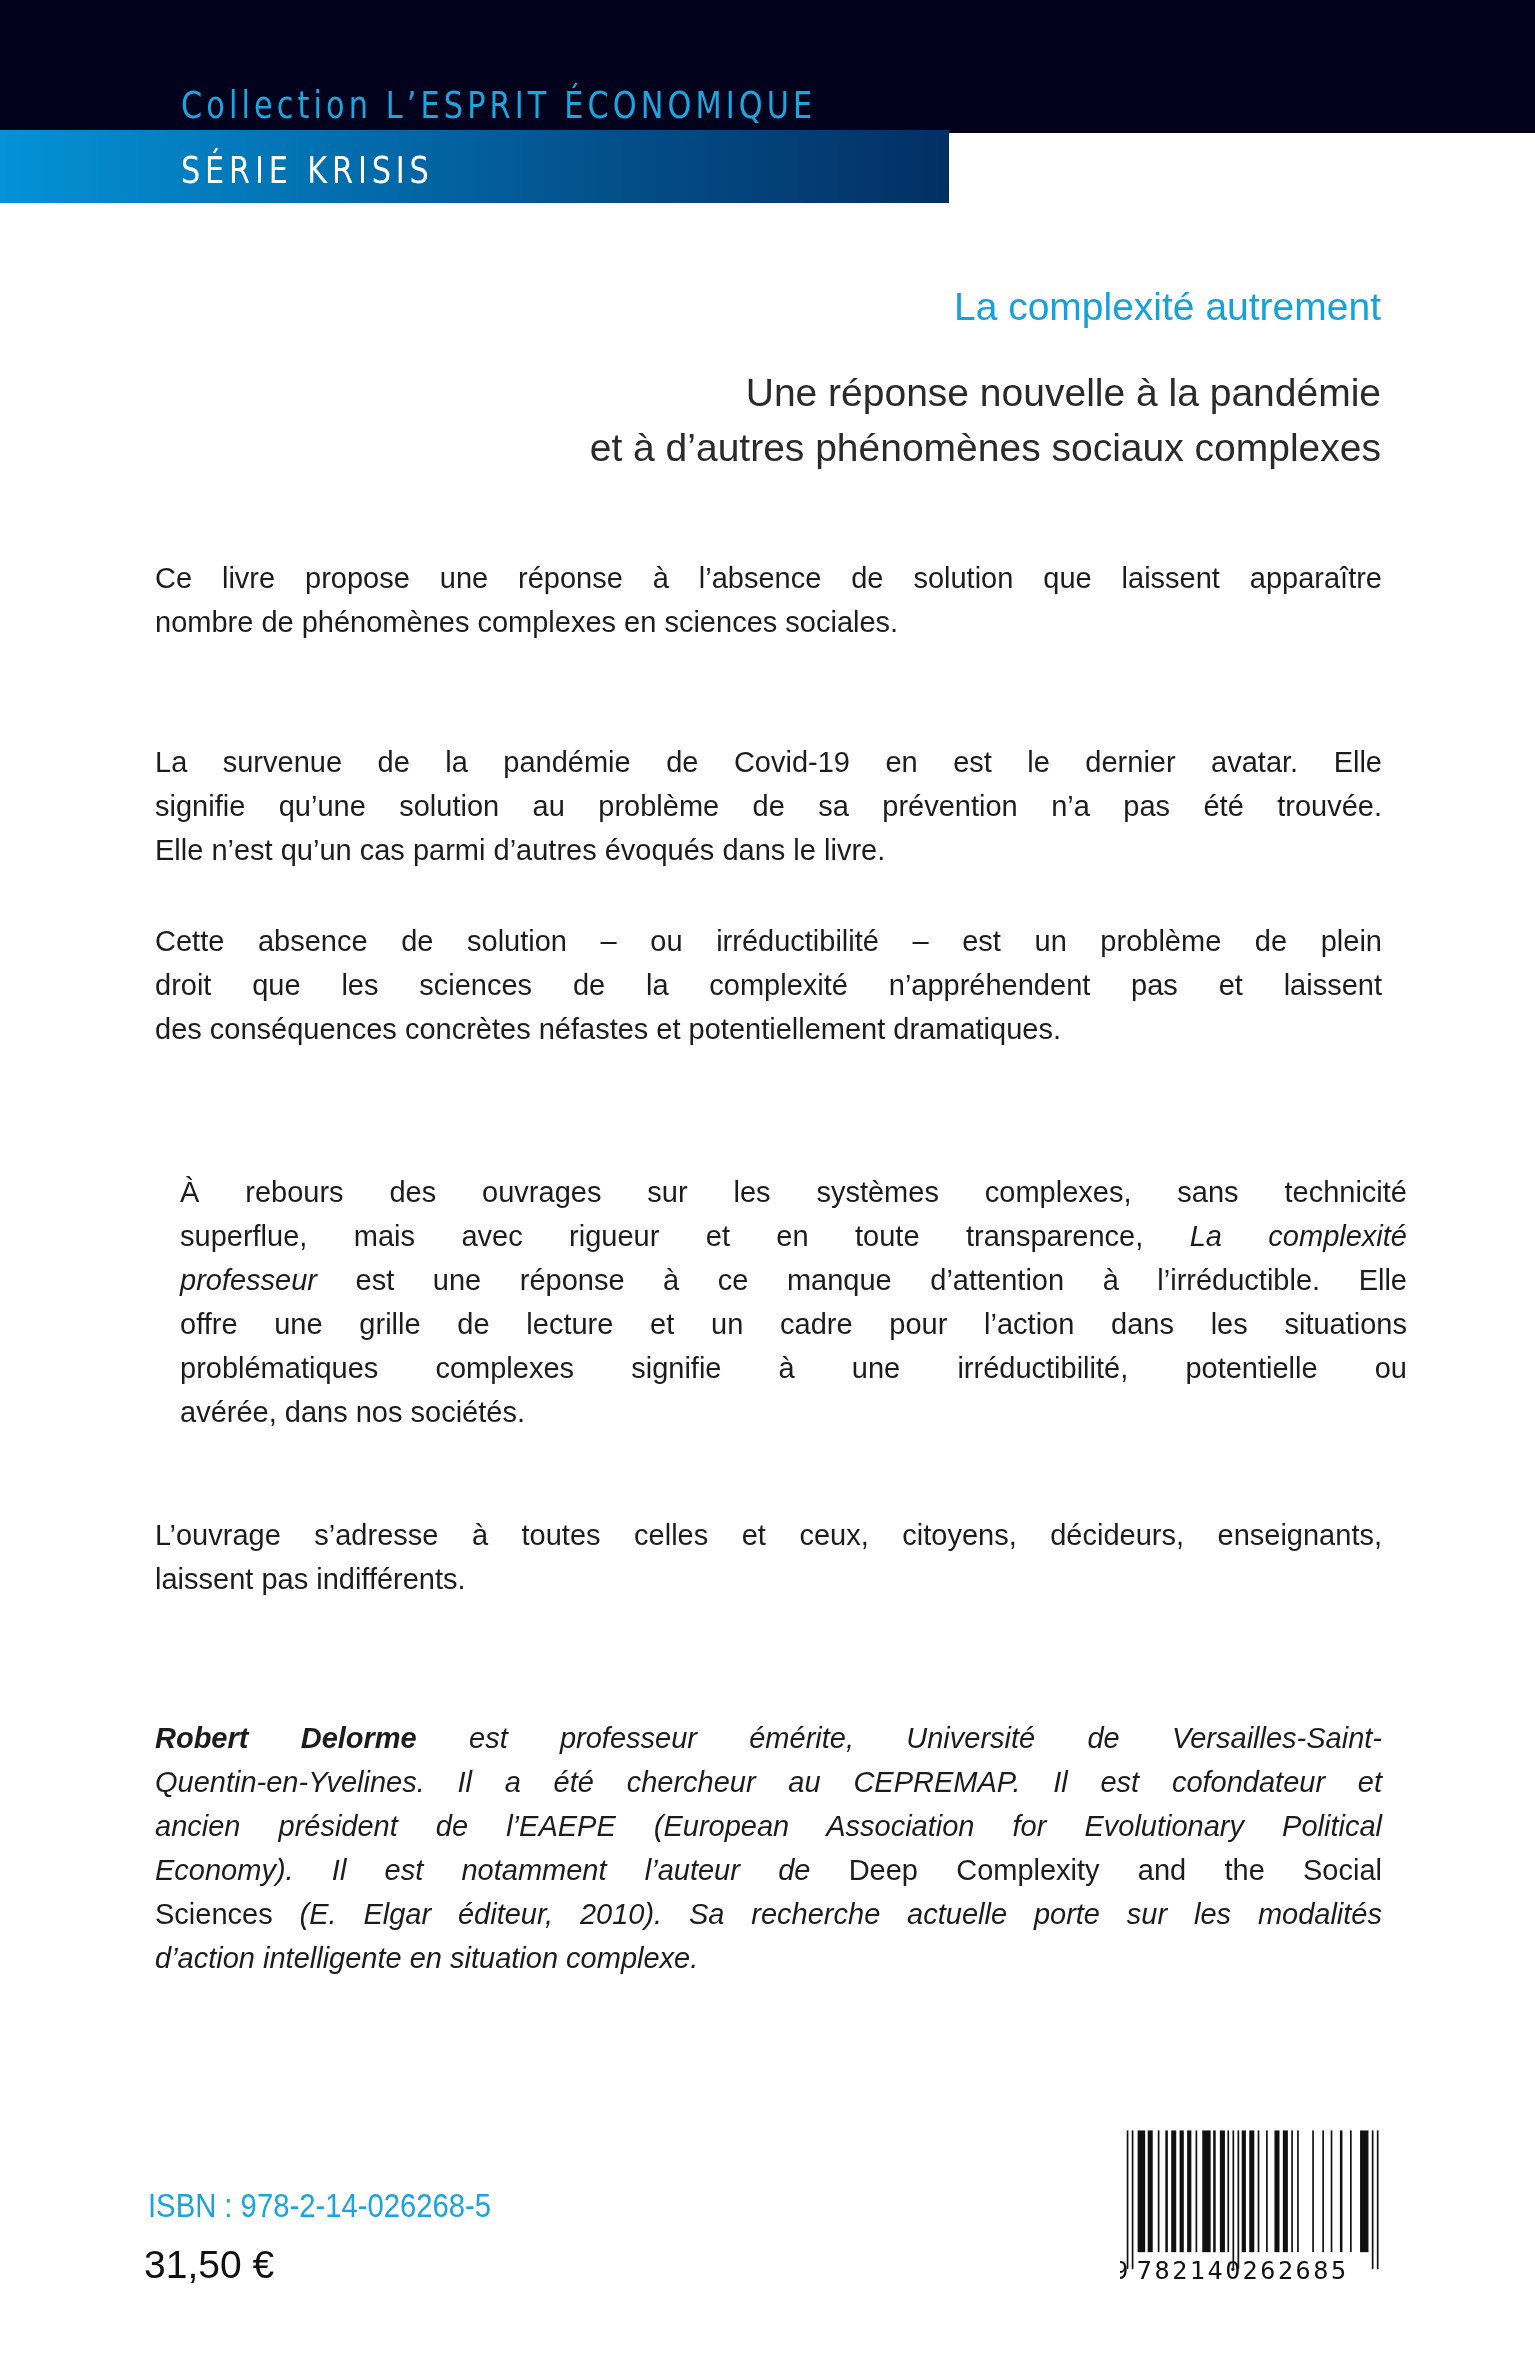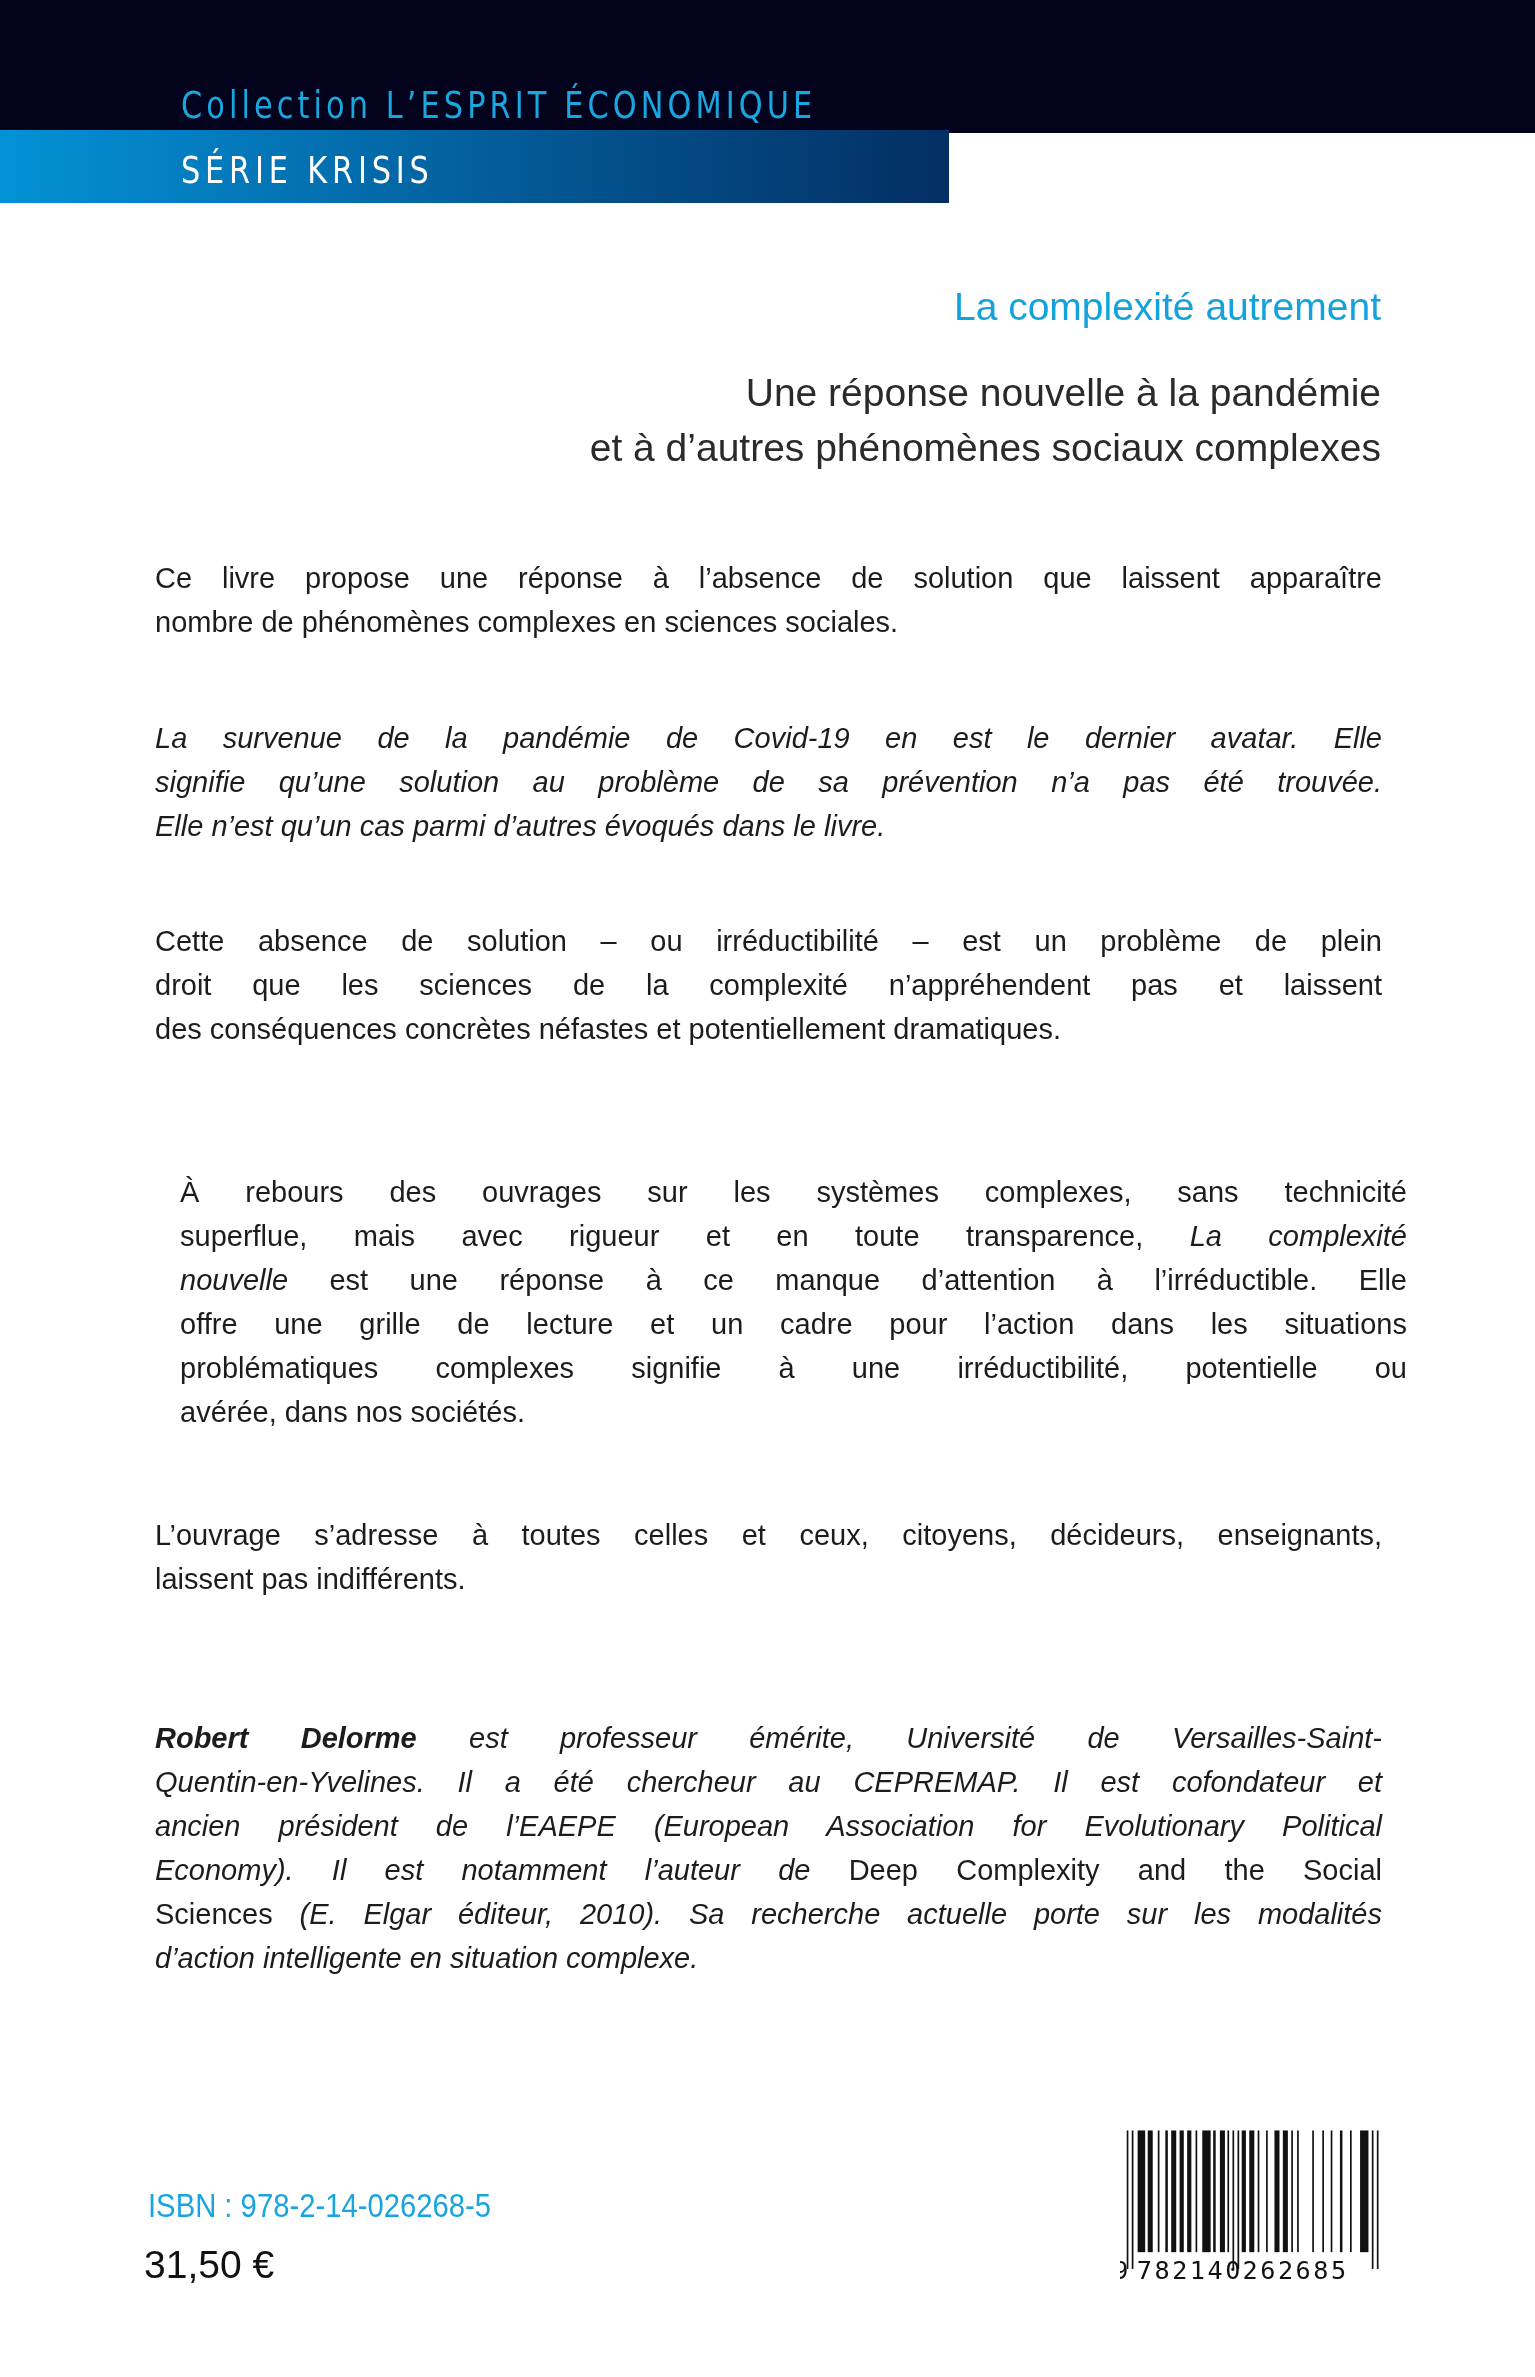--- a/index.html
+++ b/index.html
@@ -32,36 +32,36 @@
 <div class="subtitle">
   <div>Une réponse nouvelle à la pandémie</div>
   <div>et à d’autres phénomènes sociaux complexes</div>
 </div>
 
 <div class="body" style="top:556px;">
   <span class="line">Ce livre propose une réponse à l’absence de solution que laissent apparaître</span>
   <span class="line last">nombre de phénomènes complexes en sciences sociales.</span>
 </div>
 
-<div class="body" style="top:716px;font-style:italic;">
+<div class="body" style="top:740px;">
   <span class="line">La survenue de la pandémie de Covid-19 en est le dernier avatar. Elle</span>
   <span class="line">signifie qu’une solution au problème de sa prévention n’a pas été trouvée.</span>
   <span class="line last">Elle n’est qu’un cas parmi d’autres évoqués dans le livre.</span>
 </div>
 
 <div class="body" style="top:919px;">
   <span class="line">Cette absence de solution – ou irréductibilité – est un problème de plein</span>
   <span class="line">droit que les sciences de la complexité n’appréhendent pas et laissent</span>
   <span class="line last">des conséquences concrètes néfastes et potentiellement dramatiques.</span>
 </div>
 
 <div class="body" style="top:1170px;margin-left:25px;">
   <span class="line">À rebours des ouvrages sur les systèmes complexes, sans technicité</span>
   <span class="line"><span>superflue, mais avec rigueur et en toute transparence,</span> <span class="it">La complexité</span></span>
-  <span class="line"><span class="it">nouvelle</span> <span>est une réponse à ce manque d’attention à l’irréductible. Elle</span></span>
+  <span class="line"><span class="it">professeur</span> <span>est une réponse à ce manque d’attention à l’irréductible. Elle</span></span>
   <span class="line">offre une grille de lecture et un cadre pour l’action dans les situations</span>
   <span class="line">problématiques complexes signifie à une irréductibilité, potentielle ou</span>
   <span class="line last">avérée, dans nos sociétés.</span>
 </div>
 
 <div class="body" style="top:1513px;">
   <span class="line">L’ouvrage s’adresse à toutes celles et ceux, citoyens, décideurs, enseignants,</span>
   <span class="line last">laissent pas indifférents.</span>
 </div>
 

